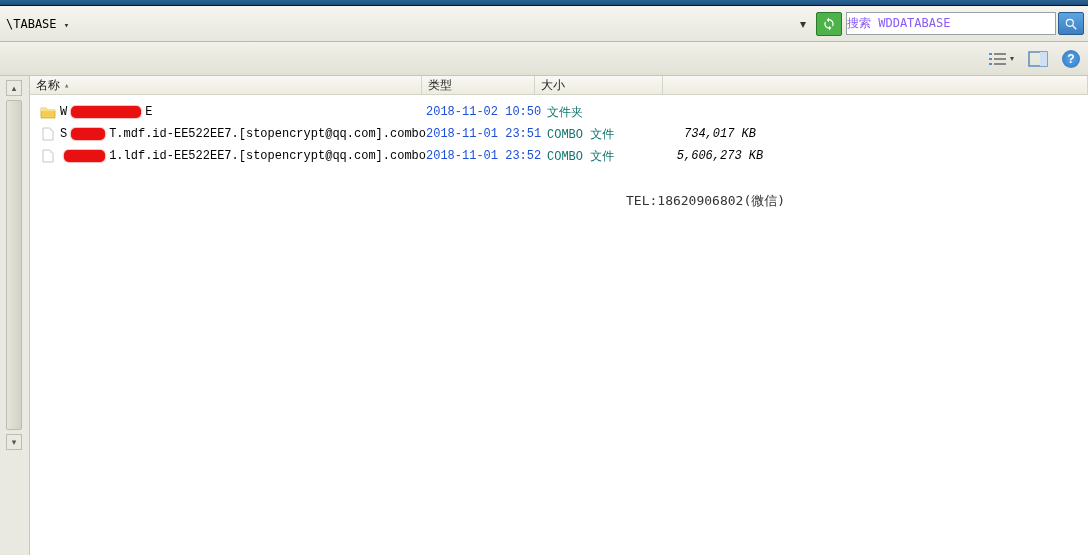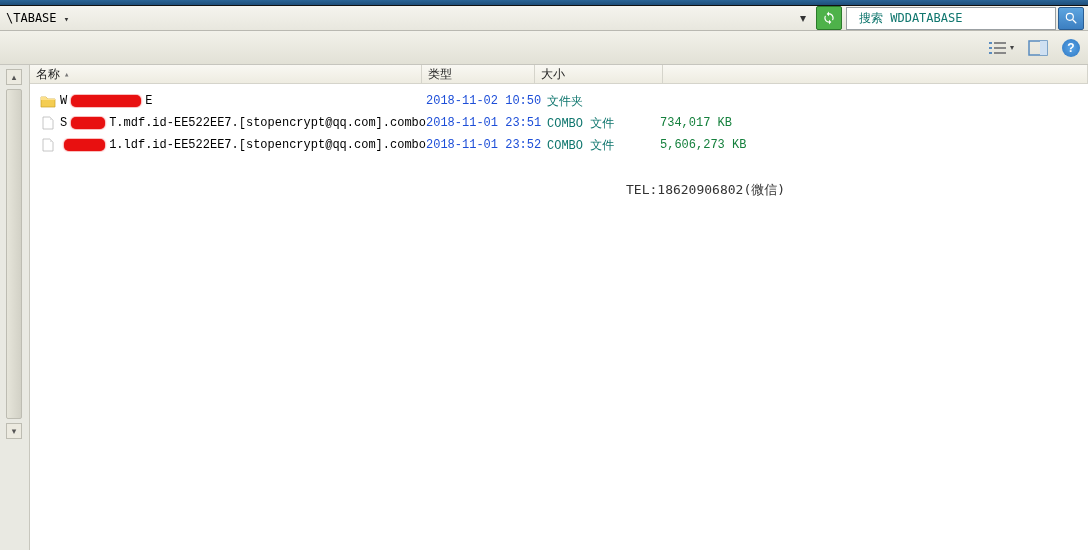--- a/index.html
+++ b/index.html
@@ -11,21 +11,21 @@
     height: 555px;
     overflow: hidden;
     position: relative;
   }
   .top-bar {
     height: 6px;
     background: linear-gradient(#2a6496,#1e4e79);
     border-bottom: 1px solid #111;
   }
   .address-bar {
-    height: 25px;
+    height: 36px;
     background: linear-gradient(#f5f4ee,#e8e7de);
     border-bottom: 1px solid #b9b8b1;
     display: flex;
     align-items: center;
     padding: 0 4px;
   }
   .crumb {
     padding: 0 6px 0 2px;
     font-family: SimSun, monospace;
   }
@@ -43,23 +43,23 @@
     display: flex; align-items: center; justify-content: center;
     border-radius: 2px;
     margin: 0 4px;
   }
   .refresh-btn svg { width: 14px; height: 14px; }
   .search-box {
     width: 210px; height: 23px;
     background: #fff;
     border: 1px solid #9ba0a3;
     display: flex; align-items: center;
-    padding-left: 12px;
-    font-family: SimSun, monospace;
-    color: #0f766e;
+    padding-left: 0;
+    font-family: SimSun, monospace;
+    color: #8b5cf6;
   }
   .search-btn {
     width: 26px; height: 23px;
     background: linear-gradient(#5da5e0,#3c7fc1);
     border: 1px solid #2a5d92;
     border-radius: 2px;
     display: flex; align-items: center; justify-content: center;
     margin-left: 2px;
   }
   .search-btn svg { width: 14px; height: 14px; }
@@ -137,21 +137,21 @@
     position: relative;
   }
   .row {
     display: flex; align-items: center;
     height: 22px;
     padding-left: 10px;
   }
   .cell-name { width: 386px; display:flex; align-items:center; gap:4px; overflow:hidden; white-space:nowrap; }
   .cell-date { width: 121px; color:#1d4ed8; }
   .cell-type { width: 113px; color:#0f766e; }
-  .cell-size { width: 128px; color:#15803d; text-align:left; padding-right:8px; }
+  .cell-size { width: 128px; color:#000000; text-align:center; padding-right:8px;font-style:italic; }
   .folder-ico, .file-ico { width:16px; height:14px; display:inline-block; }
   .folder-ico svg, .file-ico svg { width:16px; height:14px; }
   .redact {
     display:inline-block; height:12px; background:#e81010; border-radius:5px;
     box-shadow: 0 0 2px #e81010;
   }
   .watermark {
     position: absolute;
     top: 115px; left: 596px;
     font-family: SimSun, monospace;

